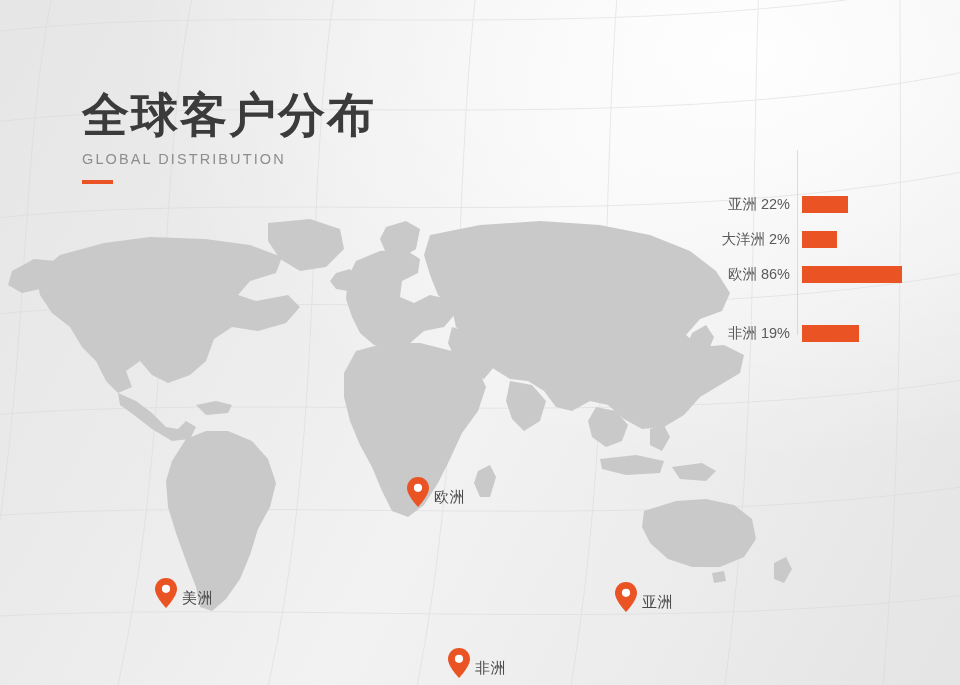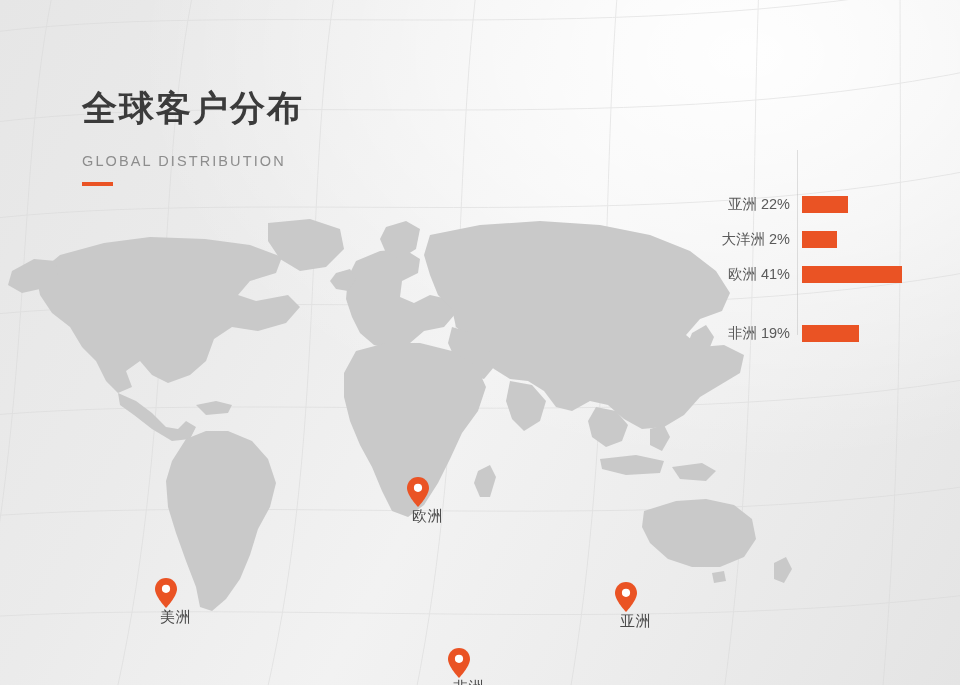--- a/index.html
+++ b/index.html
@@ -30,33 +30,33 @@
     pointer-events: none;
   }
   
   .title-block {
     position: absolute;
     left: 82px;
     top: 88px;
     width: 420px;
   }
   .title-main {
-    font-size: 35px;
+    font-size: 47px;
     font-weight: bold;
     color: #3b3b3b;
     letter-spacing: 2px;
     line-height: 1.15;
     margin: 0;
     white-space: nowrap;
   }
   .title-sub {
     font-size: 14.5px;
     color: #8d8d8d;
     letter-spacing: 2.1px;
-    margin-top: 25px;
+    margin-top: 9px;
     white-space: nowrap;
   }
   .title-rule {
     margin-top: 13px;
     width: 31px;
     height: 4px;
     background: #ea5324;
   }
   
   .map-wrap {
@@ -64,23 +64,22 @@
     left: 0px;
     top: 215px;
     width: 820px;
     height: 420px;
   }
   .map-svg { display: block; width: 820px; height: 420px; }
   
   .pin {
     position: absolute;
     display: flex;
-    align-items: flex-start;
-    white-space: nowrap;
-    flex-direction: column;
+    align-items: flex-end;
+    white-space: nowrap;
   }
   .pin-mark {
     width: 22px;
     height: 30px;
     flex: 0 0 auto;
     display: block;
   }
   .pin-label {
     font-size: 15px;
     color: #4a4a4a;
@@ -235,21 +234,21 @@
       <span class="chart-label">亚洲 22%</span>
       <div class="chart-bar" style="width:46px;"></div>
     </div>
 
     <div class="chart-row" style="top:79px;">
       <span class="chart-label">大洋洲 2%</span>
       <div class="chart-bar" style="width:35px;"></div>
     </div>
 
     <div class="chart-row" style="top:114px;">
-      <span class="chart-label">欧洲 41%</span>
+      <span class="chart-label">欧洲 86%</span>
       <div class="chart-bar" style="width:100px;"></div>
     </div>
 
     <div class="chart-row" style="top:149px;margin-top:24px;">
       <span class="chart-label">非洲 19%</span>
       <div class="chart-bar" style="width:57px;"></div>
     </div>
   </div>
 
 </div>

